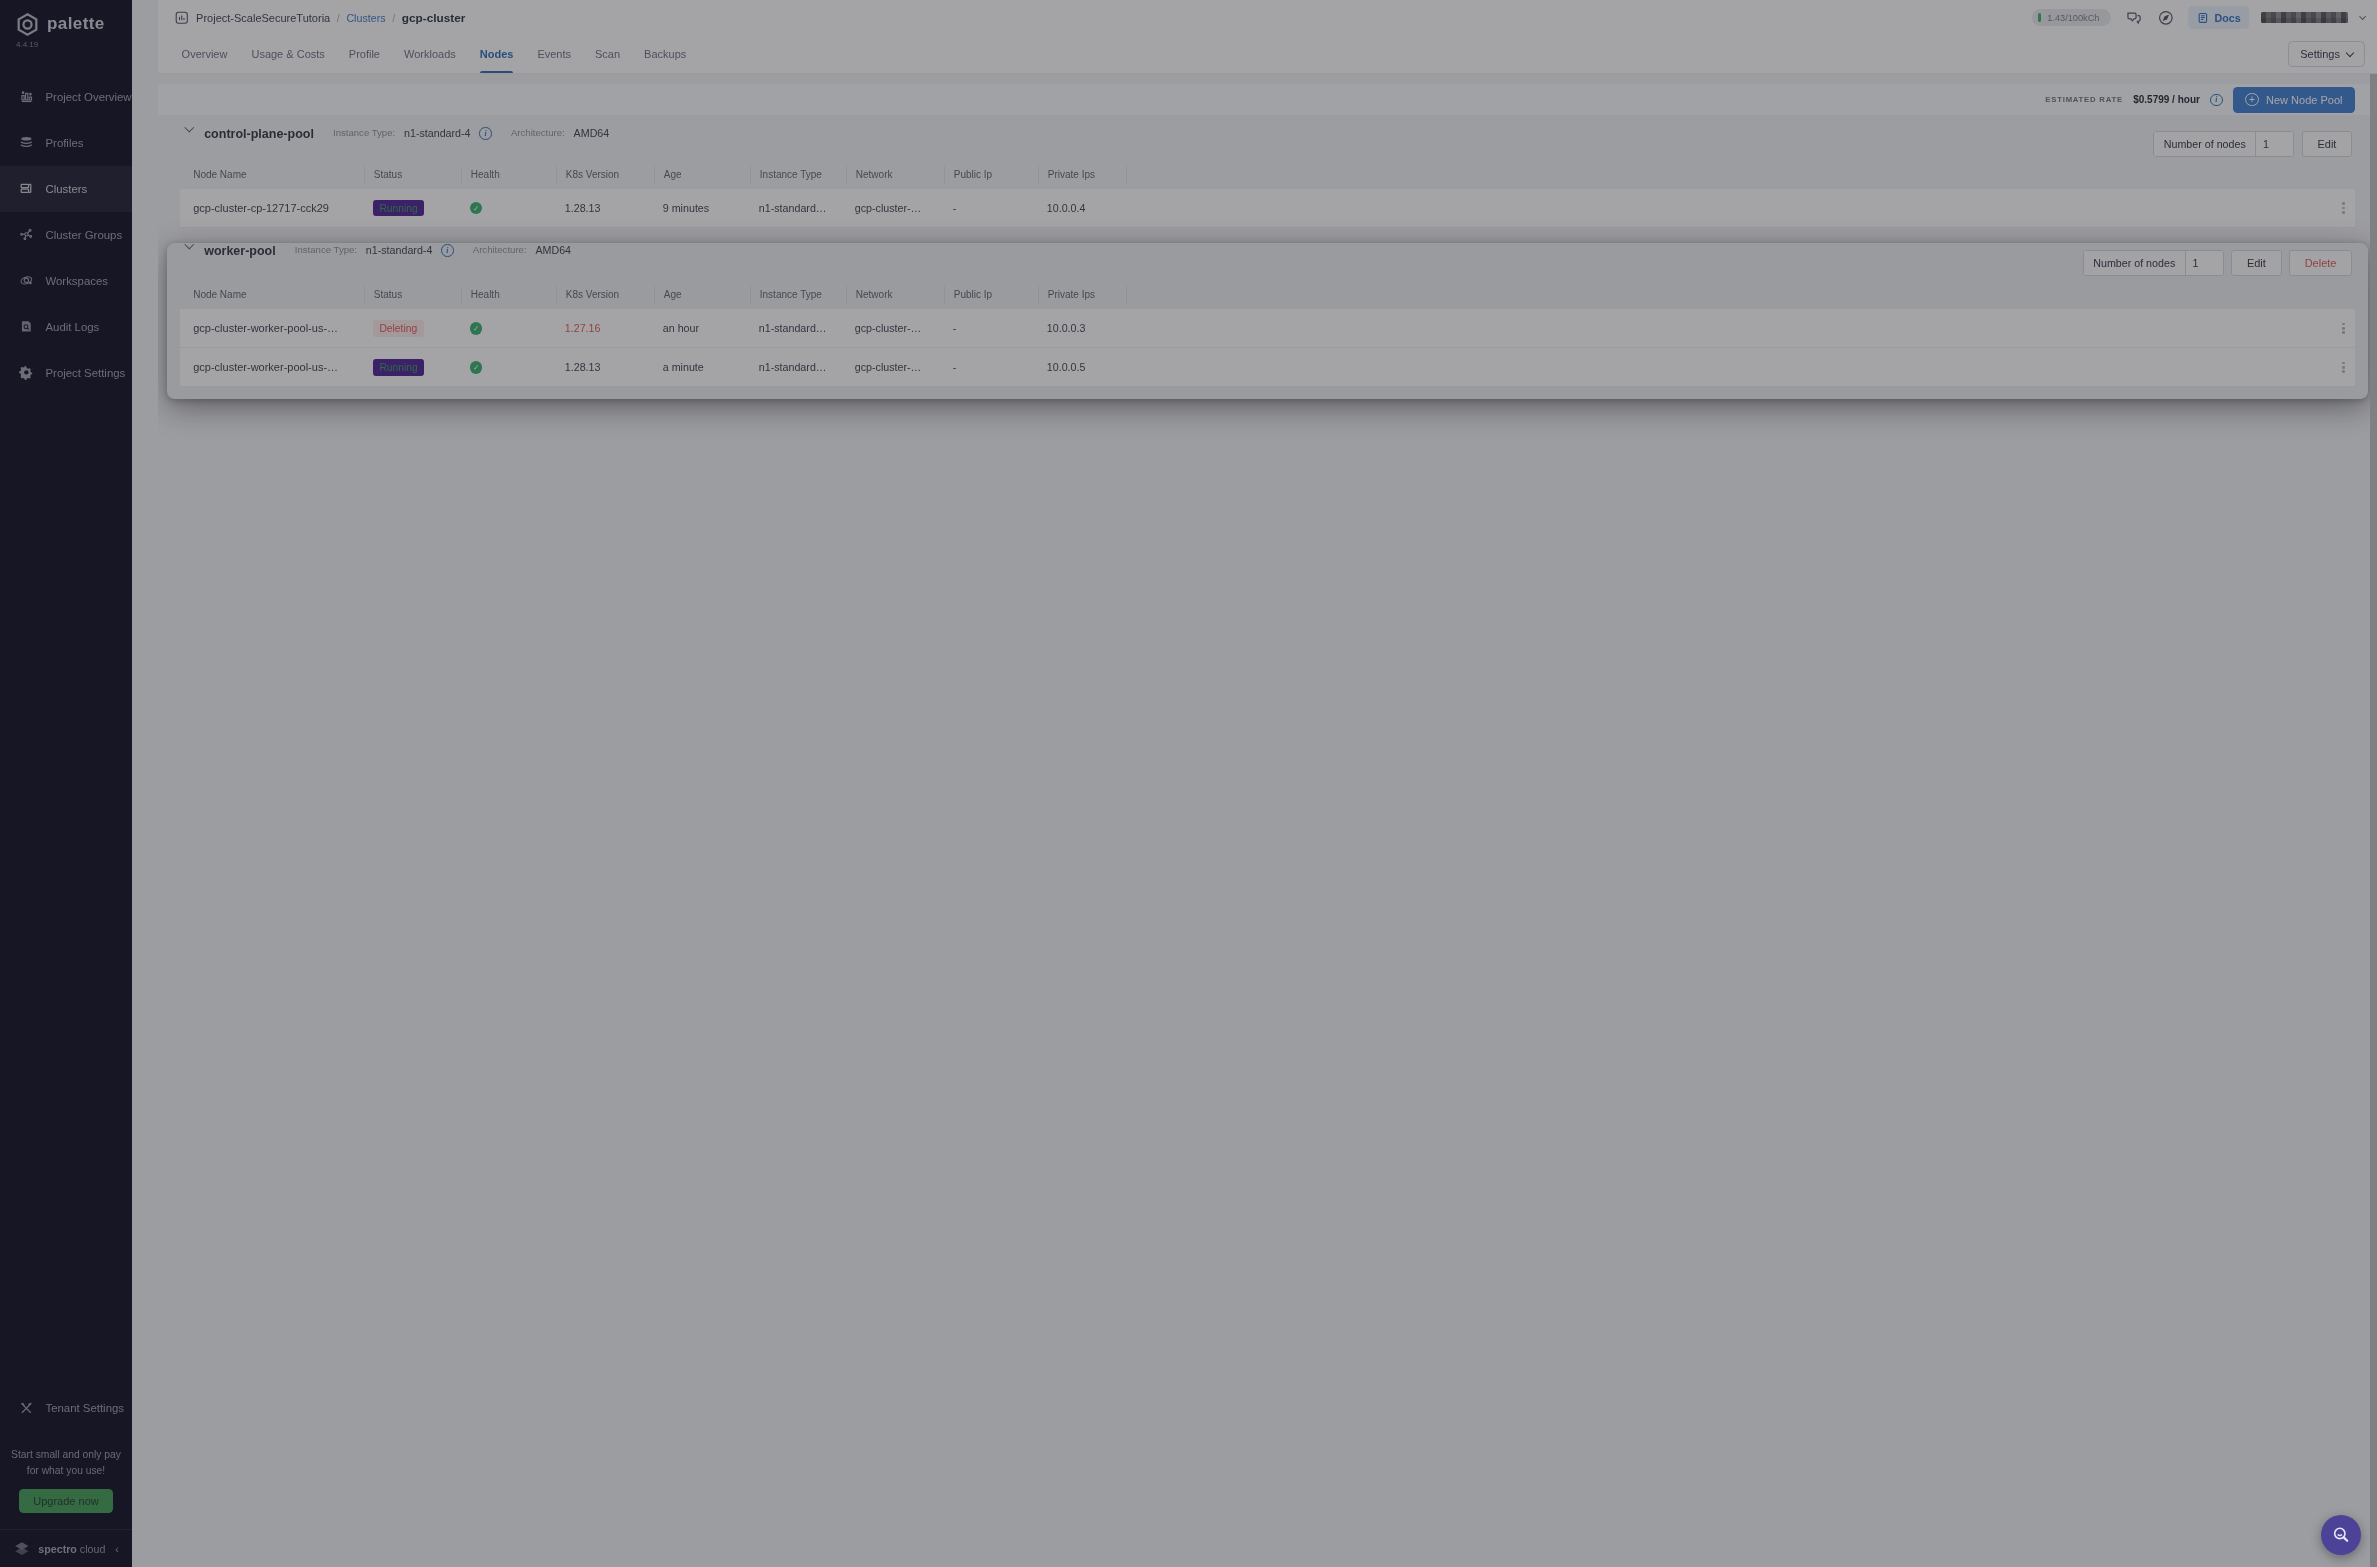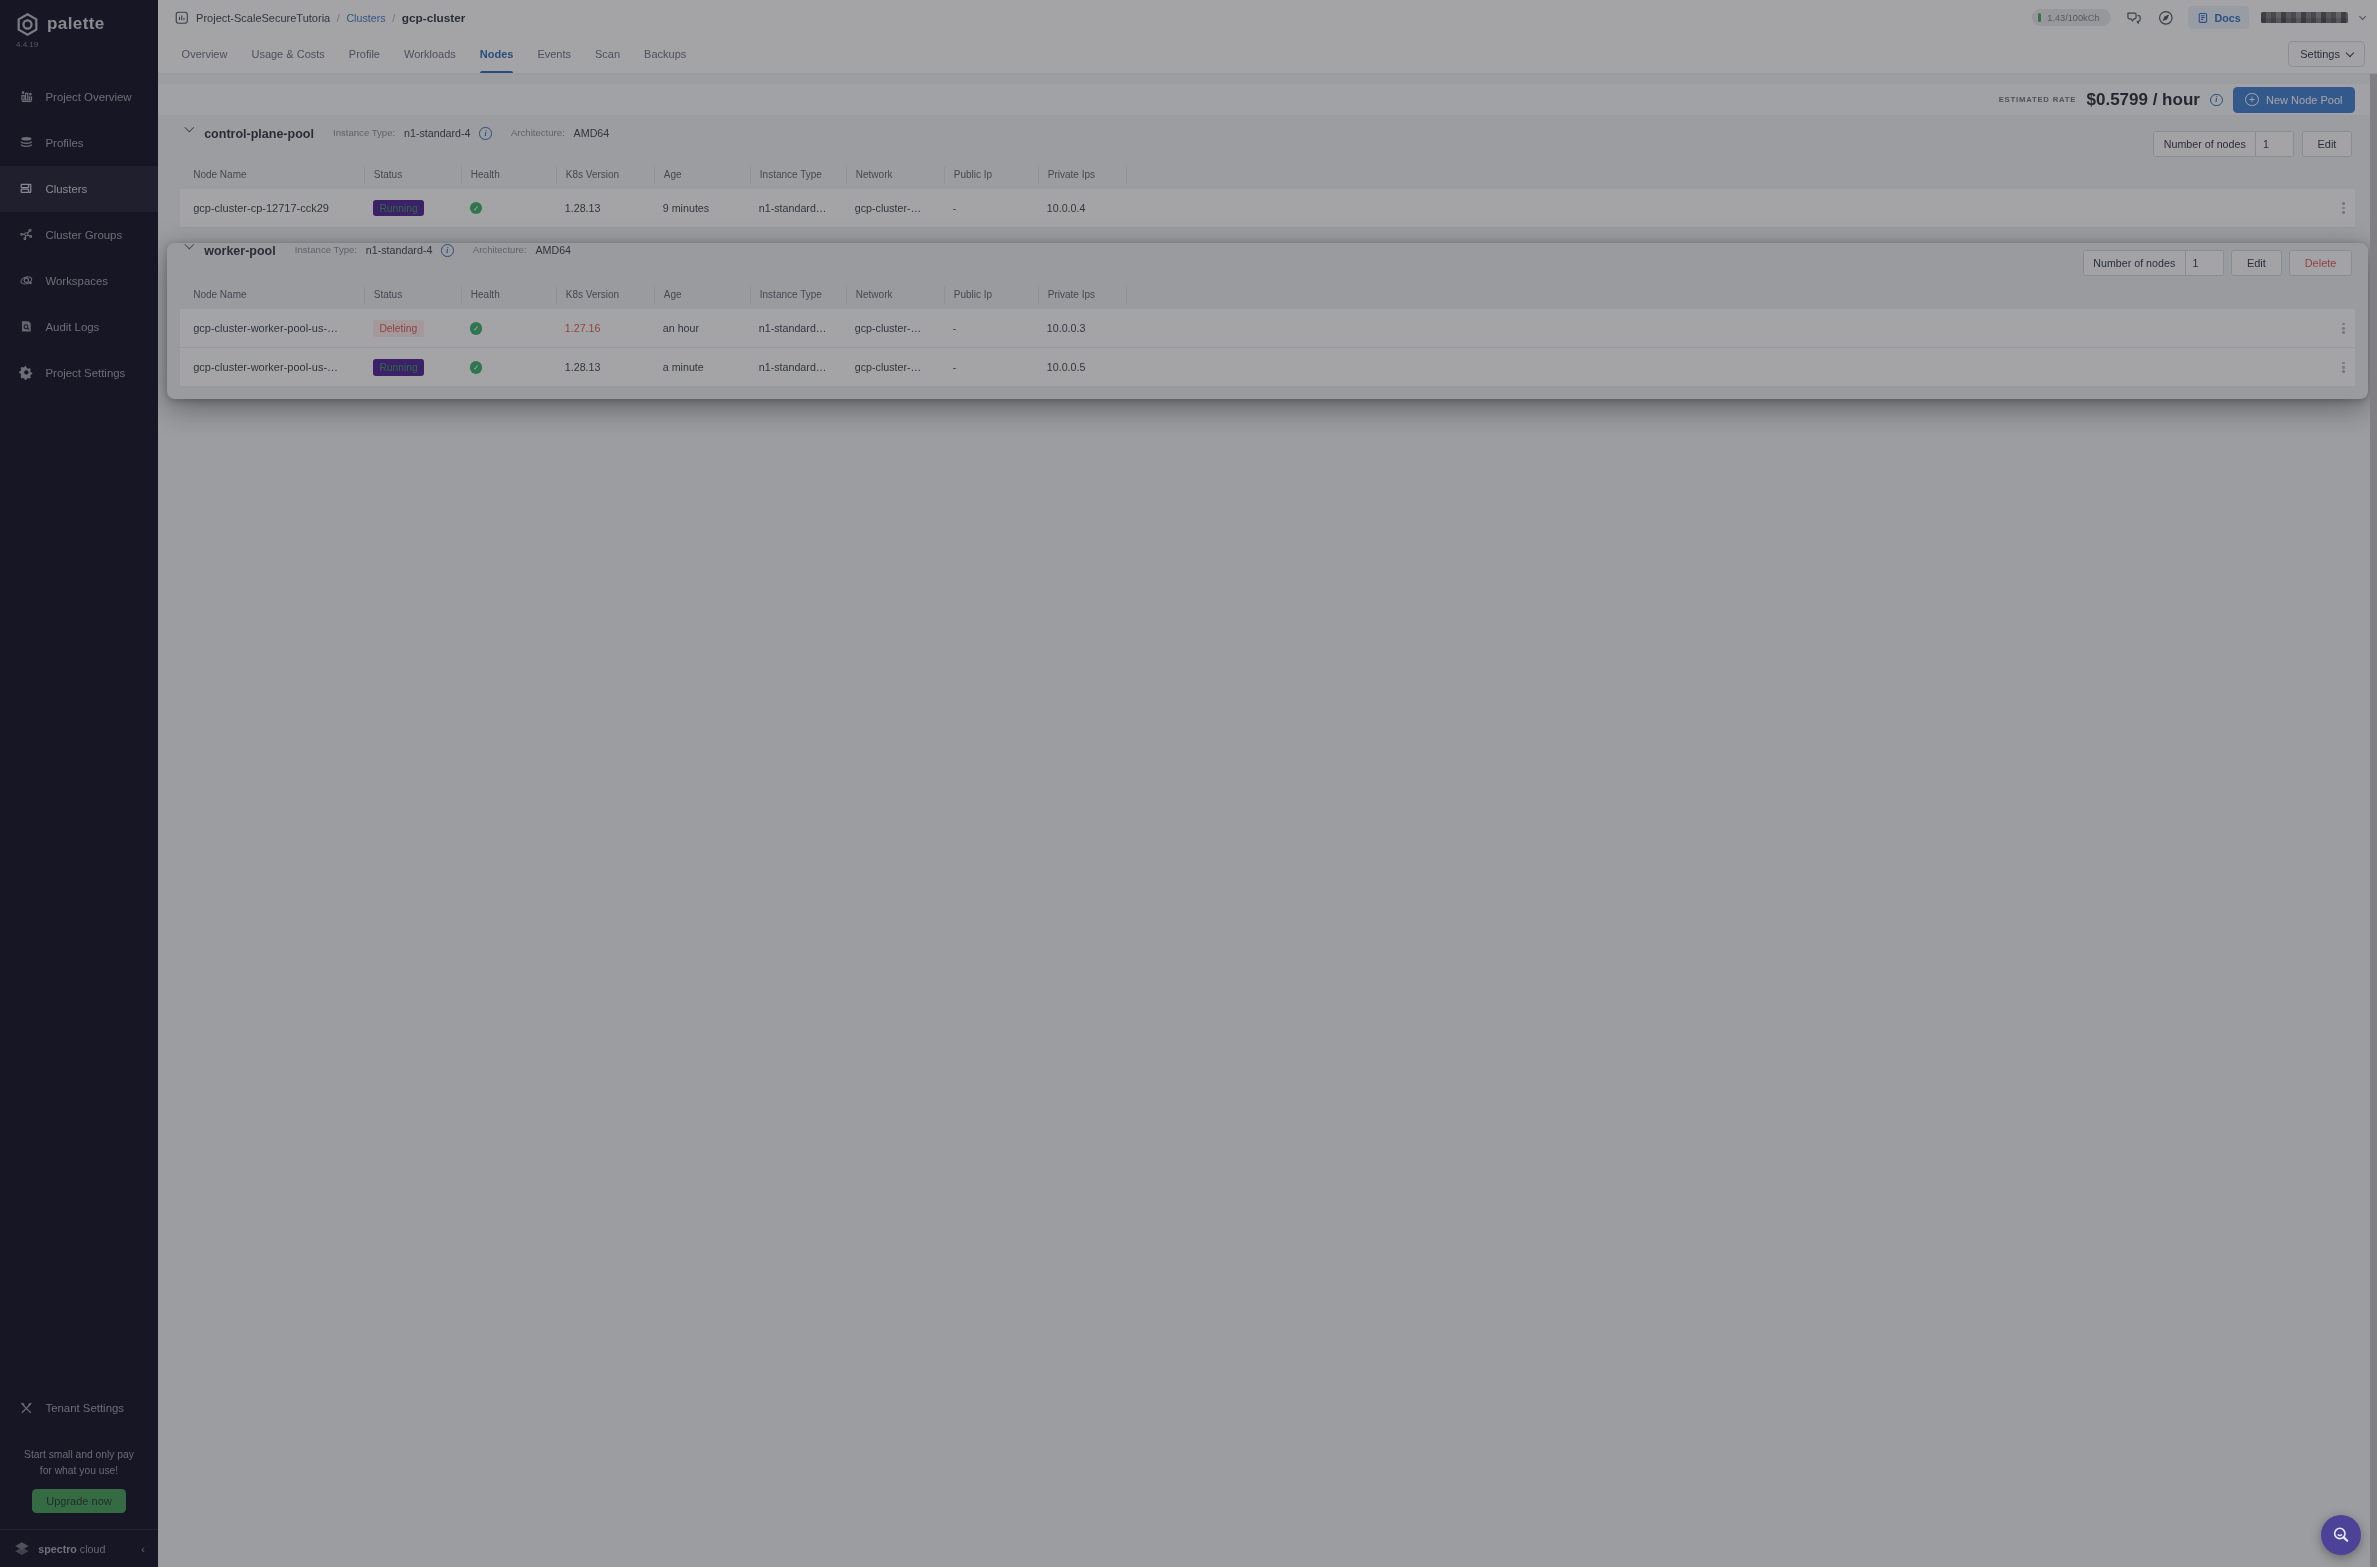--- a/index.html
+++ b/index.html
@@ -1,19 +1,19 @@
 <!DOCTYPE html>
 <html style="font-size:11.8px"><head>
 <meta charset="utf-8">
 <style>
   * { margin:0; padding:0; box-sizing:border-box; }
   html,body { width:1189px; height:784px; overflow:hidden; font-family:"Liberation Sans", sans-serif; background:#f2f3f5; }
 
   
-  .sidebar { position:fixed; left:0; top:0; width:158px; height:100%; background:#0d0b1f; color:#a9aab6; display:flex; flex-direction:column; z-index:10; }
+  .sidebar { position:fixed; left:0; top:0; width:132px; height:100%; background:#0d0b1f; color:#a9aab6; display:flex; flex-direction:column; z-index:10; }
   .logo-row { display:flex; align-items:center; gap:7.4px; padding:11.8px 0 1.5px 14.7px; }
   .logo-text { font-size:17px; font-weight:700; color:#cfd0da; letter-spacing:0.4px; }
   .version { padding-left:16px; font-size:8px; color:#7e7f90; margin-top:1.5px; }
   .nav { margin-top:25px; display:flex; flex-direction:column; }
   .nav-item { height:46px; display:flex; align-items:center; gap:11.8px; padding-left:19px; font-size:11.4px; color:#9fa0ae; cursor:pointer; }
   .nav-item.active { background:#1d1b31; color:#cfd0da; }
   .nav-item svg { flex:0 0 auto; }
   .tenant { margin-top:auto; }
   .promo { text-align:center; font-size:10.3px; color:#9b9caa; line-height:1.55; margin:16px 8.8px 10.3px; }
   .upgrade-btn { display:block; margin:0 auto 16px; padding:5.9px 14.7px; background:#3f9e55; border:none; border-radius:4.4px; color:#20342a; font-size:11px; font-weight:500; cursor:pointer; font-family:inherit; }
@@ -45,21 +45,21 @@
   .tab { font-size:11px; color:#6a7080; cursor:pointer; height:100%; display:flex; align-items:center; position:relative; }
   .tab.active { color:#2b6cb8; font-weight:700; }
   .tab.active::after { content:""; position:absolute; left:0; right:0; bottom:0; height:2.2px; border-radius:2.2px 2.2px 0 0; background:#2b6cb8; }
   .settings-btn { margin-left:auto; display:flex; align-items:center; gap:7.4px; background:#fdfdfe; border:0.7px solid #d8dade; border-radius:4.4px; padding:5.9px 11px; font-size:11px; color:#2f3542; cursor:pointer; font-family:inherit; }
   .chev { width:5.9px; height:5.9px; border-right:1.3px solid currentColor; border-bottom:1.3px solid currentColor; transform:rotate(45deg); margin-top:-2.9px; }
 
   
   .content { position:fixed; left:158px; right:0; top:74px; bottom:0; background:#f2f3f5; overflow:hidden; }
   .rate-toolbar { margin:10.3px 0 0; height:31px; background:#fafbfd; display:flex; align-items:center; justify-content:flex-end; gap:10.3px; padding-right:22px; }
   .rate-label { font-size:7.7px; letter-spacing:0.8px; font-weight:700; color:#6d727d; }
-  .rate-value { font-size:17px; font-weight:700; color:#23293512; color:#232935; }
+  .rate-value { font-size:10px; font-weight:700; color:#23293512; color:#232935; }
   .info-i { width:12.5px; height:12.5px; border:1.1px solid #2f6fc1; border-radius:50%; color:#2f6fc1; font-size:7.7px; font-weight:700; font-style:italic; display:grid; place-items:center; cursor:pointer; background:none; font-family:"Liberation Serif", serif; }
   .primary-btn { display:flex; align-items:center; gap:7.4px; background:#3d7dd2; color:#fff; border:none; border-radius:4.4px; padding:6.6px 12.5px; font-size:11px; cursor:pointer; font-family:inherit; }
   .plus-circ { width:13.2px; height:13.2px; border:1.3px solid #fff; border-radius:50%; display:grid; place-items:center; font-size:10.3px; line-height:1; font-weight:400; }
 
   .pool-wrap { margin:11.8px 22px 0; }
   .pool-head { height:34px; display:flex; gap:8.8px; padding:0 2.9px 0 5.9px; }
   .pool-chev { width:6.6px; height:6.6px; border-right:1.5px solid #5a606c; border-bottom:1.5px solid #5a606c; transform:rotate(45deg); margin-top:-2.9px; cursor:pointer; }
   .pool-name { font-size:12.5px; font-weight:700; color:#2d333f; margin-left:2.9px; }
   .meta-label { font-size:9.6px; color:#8a8f99; margin-left:10.3px; }
   .meta-value { font-size:10.7px; color:#3a404d; }

